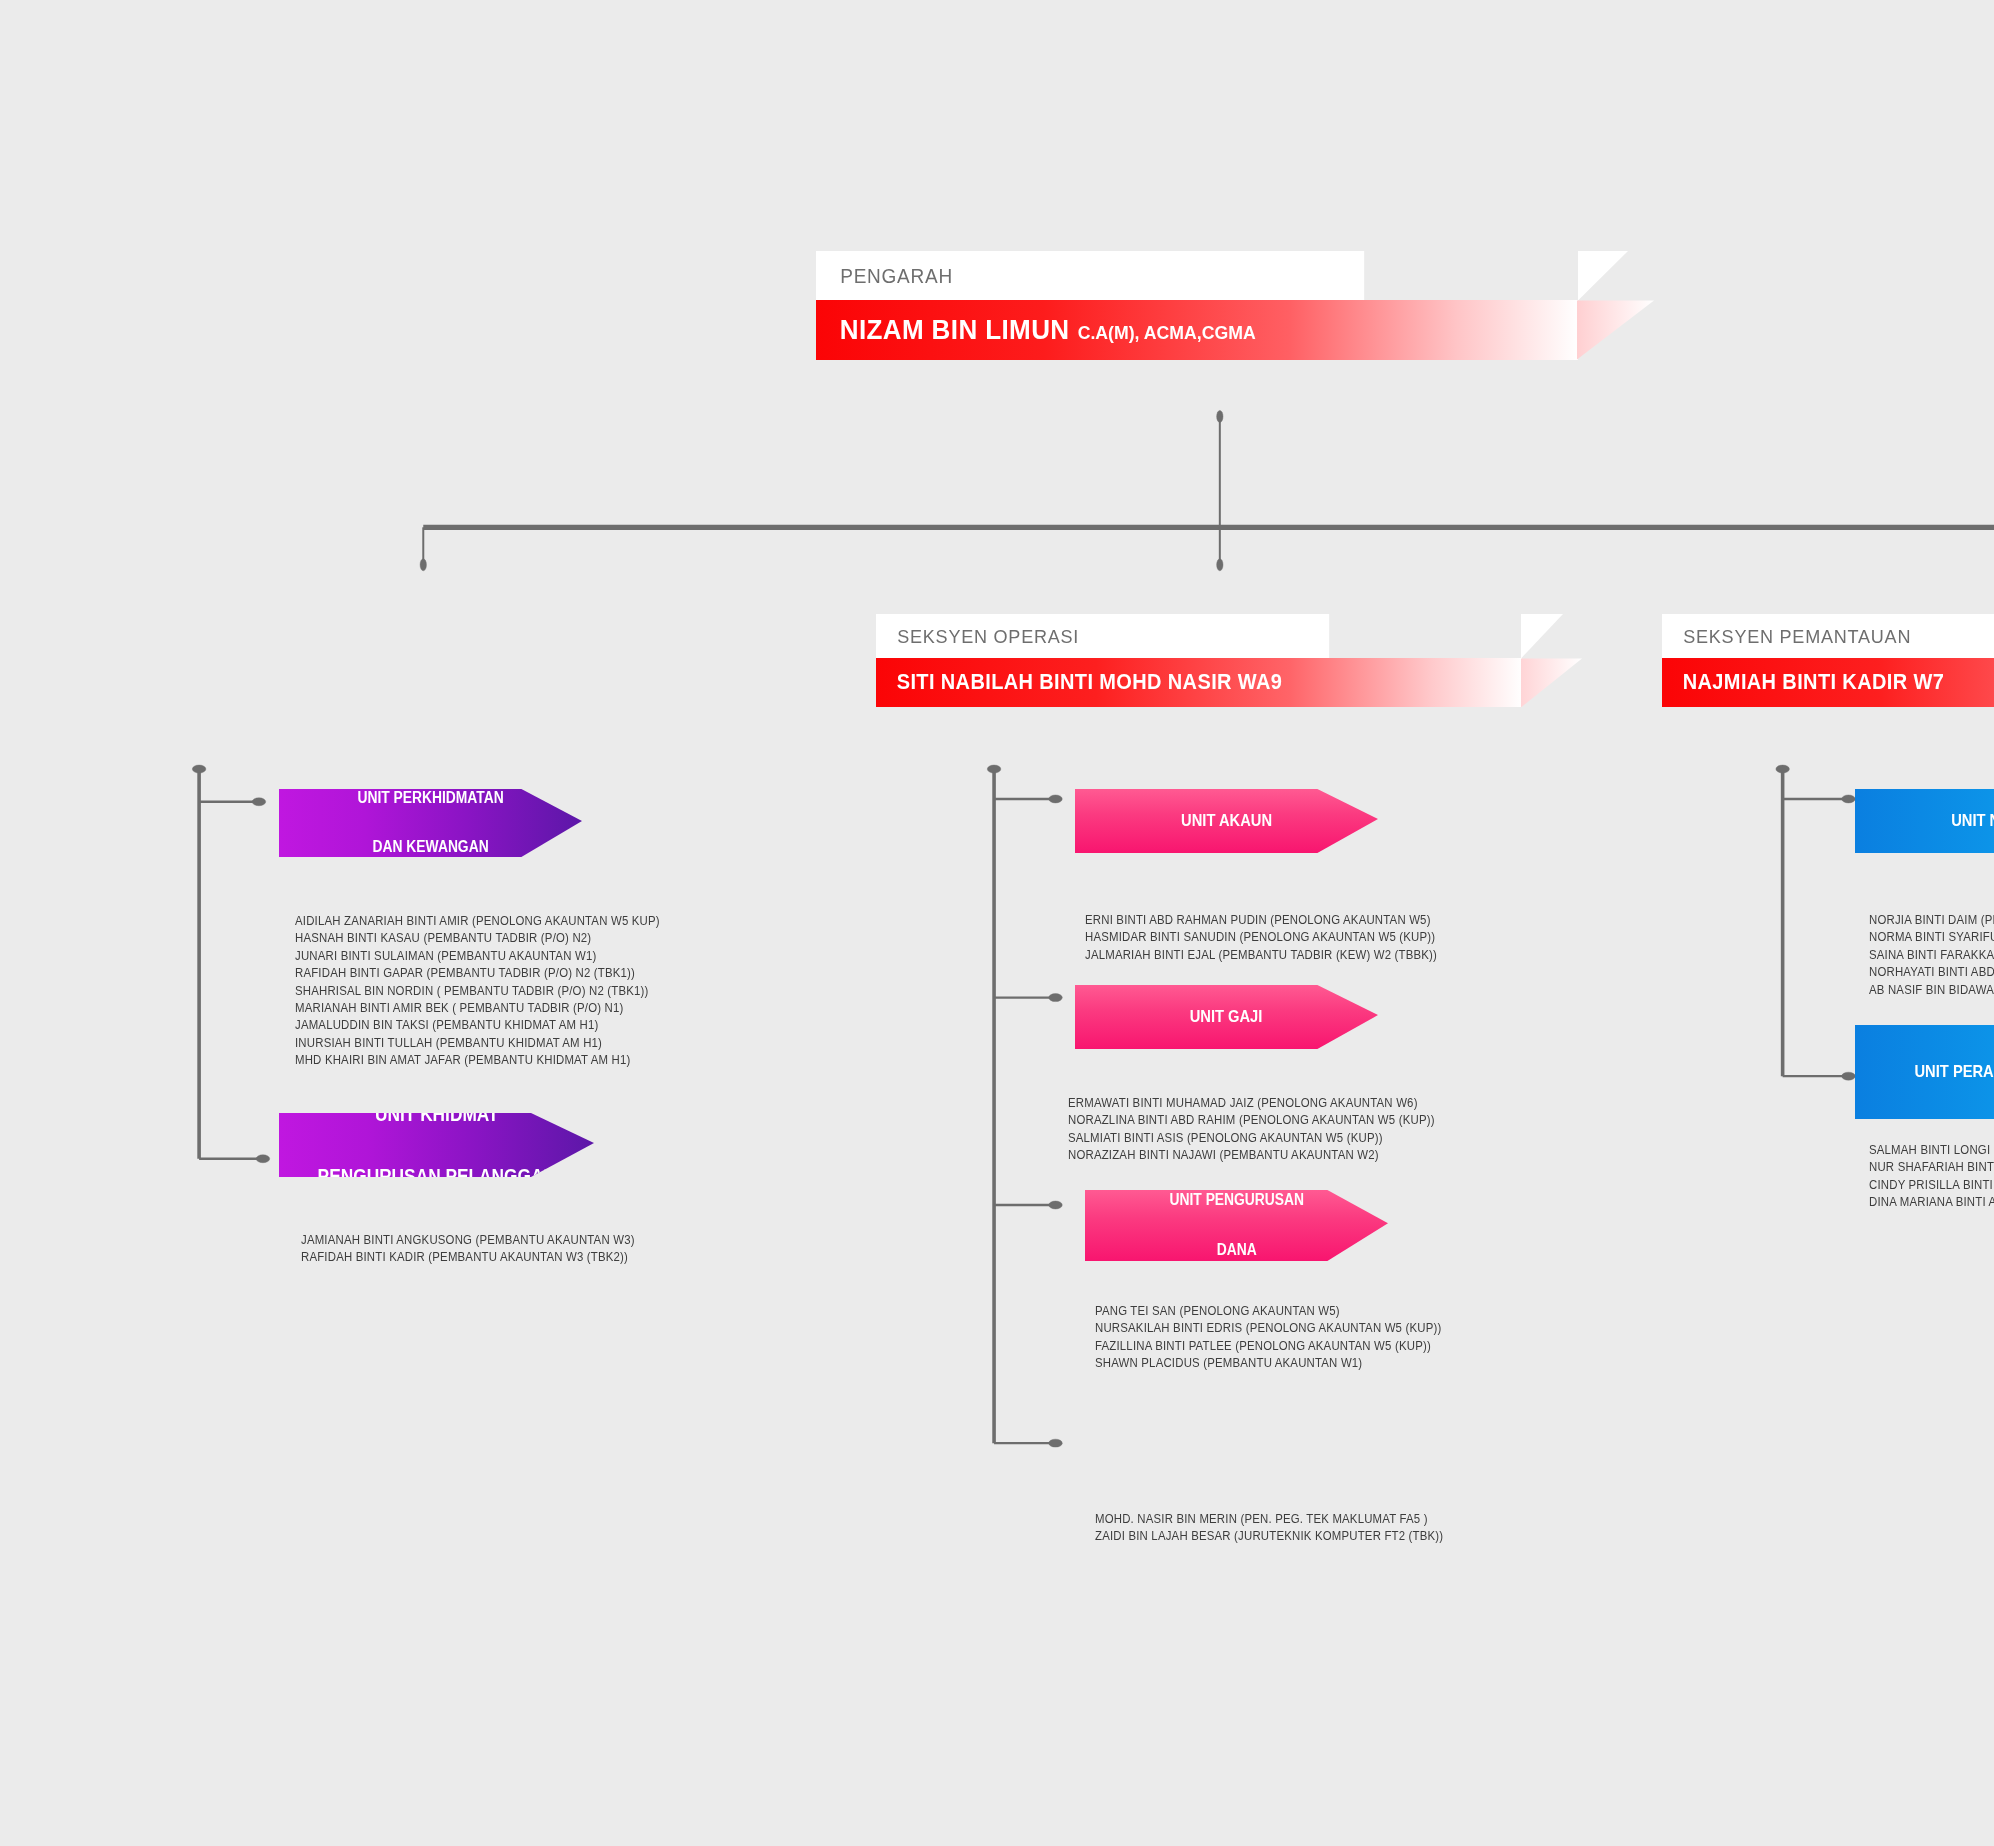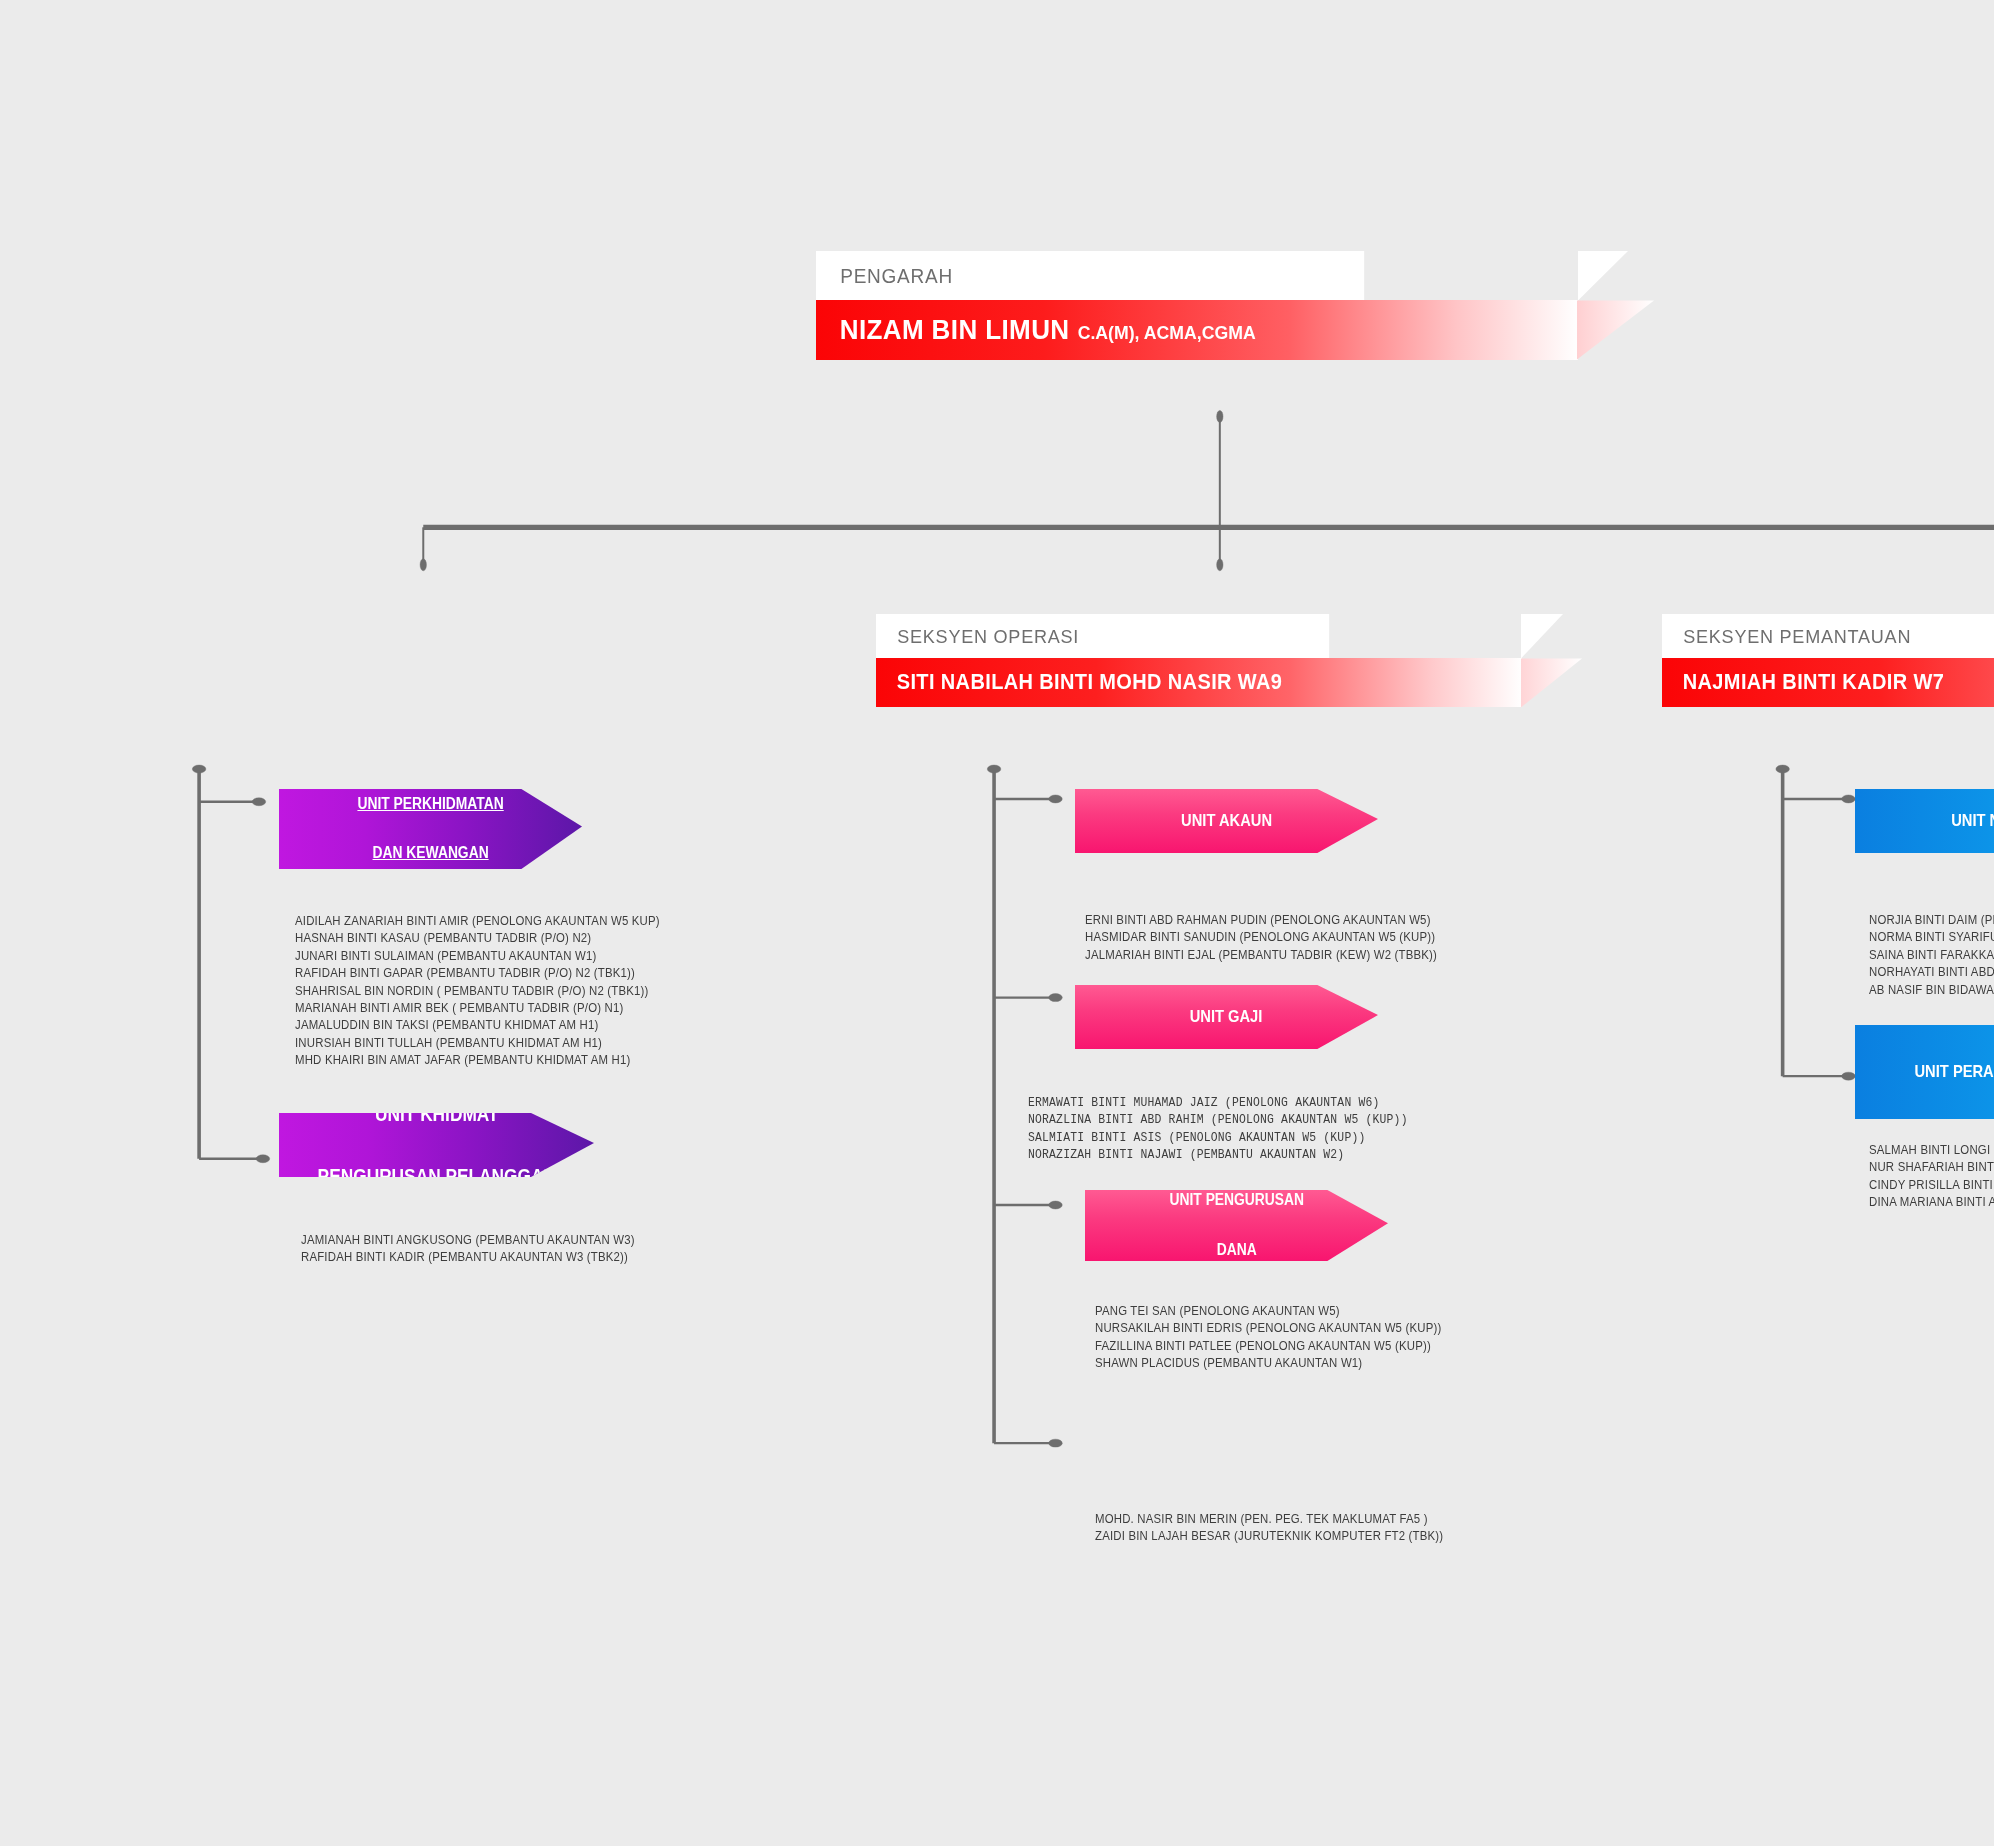--- a/index.html
+++ b/index.html
@@ -180,21 +180,21 @@
 
   <div class="node section-node" id="sec-2">
     <div class="node-label-wrap">
       <div class="node-label">SEKSYEN PEMANTAUAN</div>
     </div>
     <div class="node-bar">
       <div class="node-bar-inner">NAJMIAH BINTI KADIR W7</div>
     </div>
   </div>
 
-  <div class="unit purple" style="left:279px;top:789px;width:303px;height:80px;font-size:16px;text-decoration:underline;">
+  <div class="unit purple" style="left:279px;top:789px;width:303px;height:68px;font-size:16px;">
     <span>
       <span>UNIT PERKHIDMATAN</span><br>
       <span>DAN KEWANGAN</span>
     </span>
   </div>
   <div class="staff" style="left:295px;top:913px;">
     <div>AIDILAH ZANARIAH BINTI AMIR (PENOLONG AKAUNTAN W5 KUP)</div>
     <div>HASNAH BINTI KASAU (PEMBANTU TADBIR (P/O) N2)</div>
     <div>JUNARI BINTI SULAIMAN (PEMBANTU AKAUNTAN W1)</div>
     <div>RAFIDAH BINTI GAPAR (PEMBANTU TADBIR (P/O) N2 (TBK1))</div>
@@ -225,21 +225,21 @@
     <div>ERNI BINTI ABD RAHMAN PUDIN (PENOLONG AKAUNTAN W5)</div>
     <div>HASMIDAR BINTI SANUDIN  (PENOLONG AKAUNTAN W5 (KUP))</div>
     <div>JALMARIAH BINTI EJAL (PEMBANTU TADBIR (KEW) W2 (TBBK))</div>
   </div>
 
   <div class="unit pink" style="left:1075px;top:985px;width:303px;height:64px;font-size:17px;">
     <span>
         <span>UNIT GAJI</span>
       </span>
   </div>
-  <div class="staff" style="left:1028px;top:1095px;font-family:Liberation Mono, monospace;">
+  <div class="staff" style="left:1068px;top:1095px;">
     <div>ERMAWATI BINTI MUHAMAD JAIZ (PENOLONG AKAUNTAN W6)</div>
     <div>NORAZLINA BINTI ABD RAHIM  (PENOLONG AKAUNTAN W5 (KUP))</div>
     <div>SALMIATI BINTI ASIS (PENOLONG AKAUNTAN W5 (KUP))</div>
     <div>NORAZIZAH BINTI NAJAWI (PEMBANTU AKAUNTAN W2)</div>
   </div>
 
   <div class="unit pink" style="left:1085px;top:1190px;width:303px;height:71px;font-size:16px;">
     <span>
       <span>UNIT PENGURUSAN</span><br>
       <span>DANA</span>

